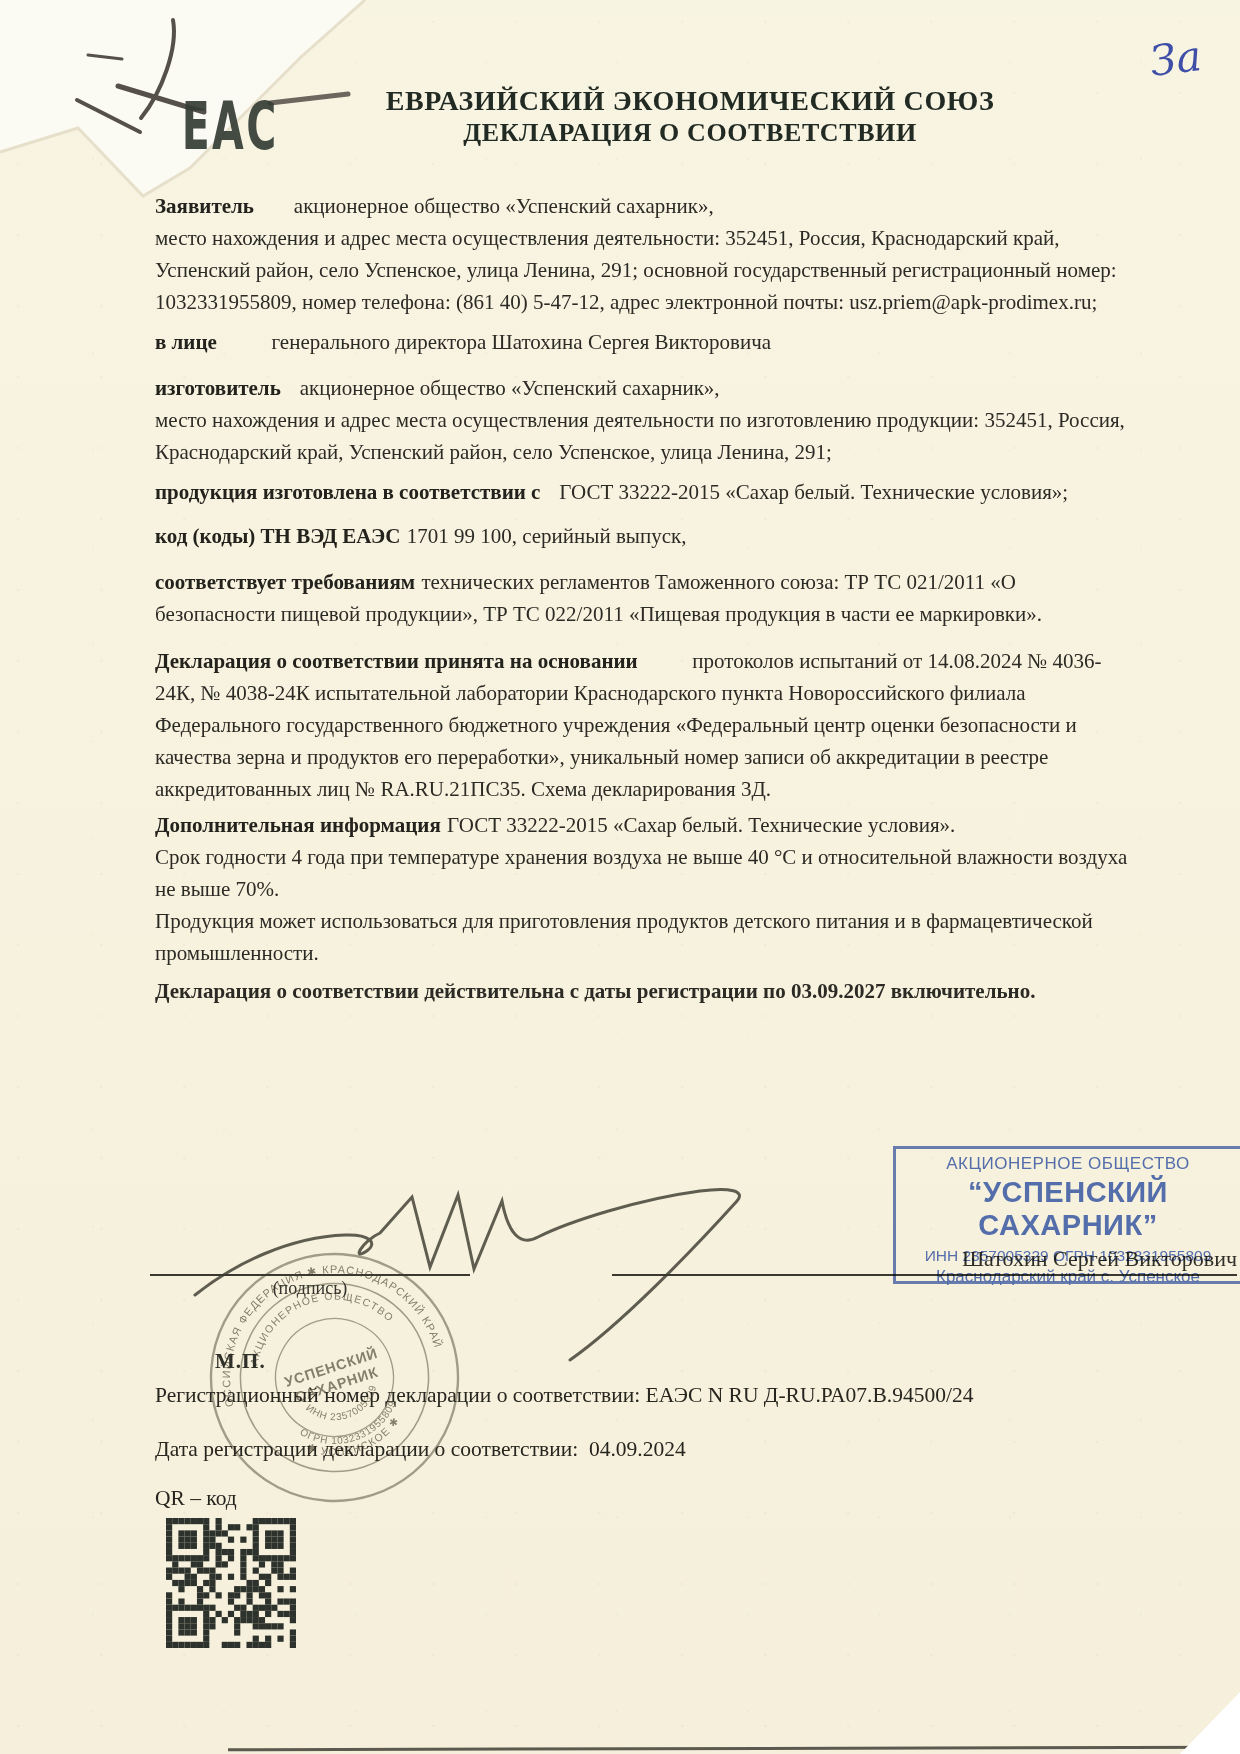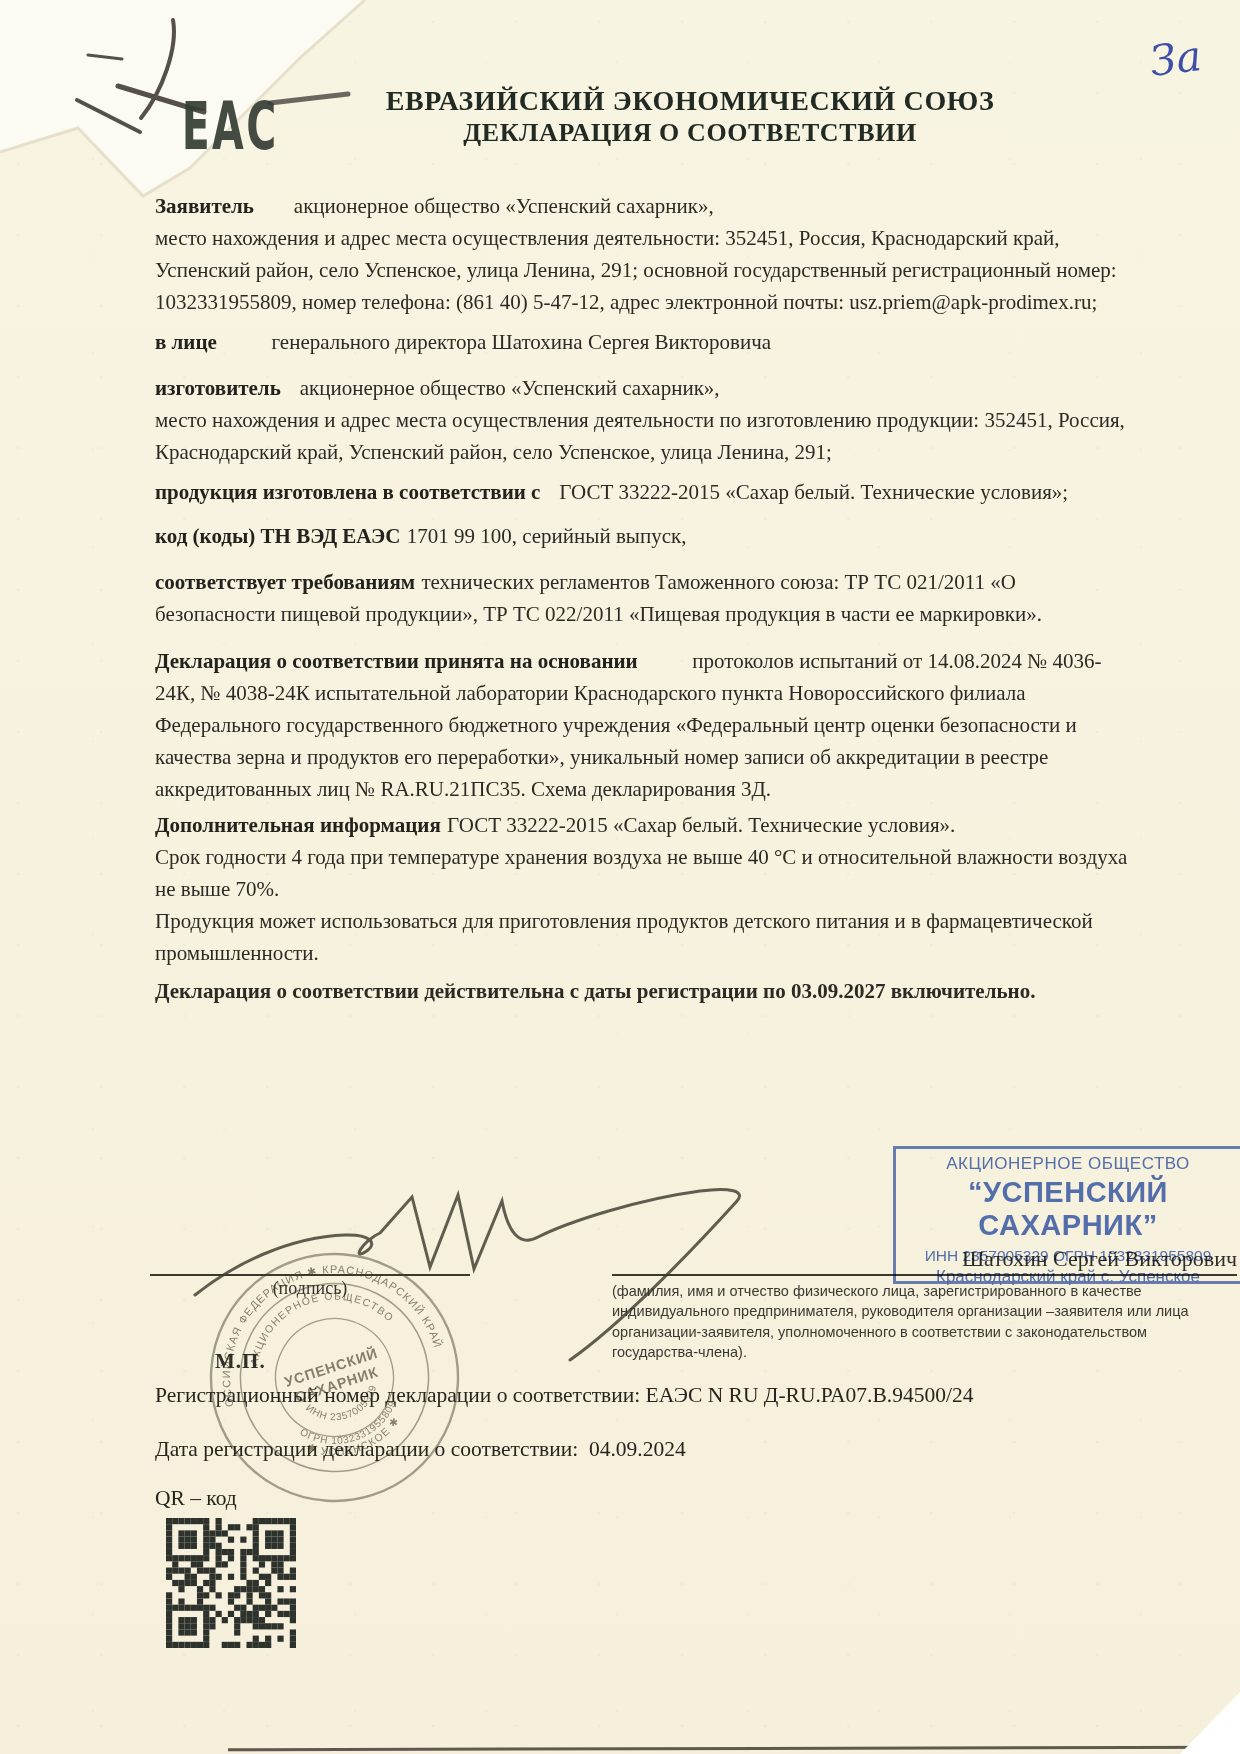--- a/index.html
+++ b/index.html
@@ -152,21 +152,20 @@
              L 272 22 L 290 92 L 318 20 L 334 94 L 362 26
              C 368 58 380 72 398 62 C 430 46 500 24 560 16 C 590 12 606 16 597 26
              C 550 78 480 150 430 185" fill="none" stroke="#45463e" stroke-width="3" stroke-linecap="round" opacity=".85"></path>
   </svg>
 
   <div class="sig-line"></div>
   <div class="sig-caption">(подпись)</div>
 
   <div class="name-block">
     <div class="name-line">Шатохин Сергей Викторович</div>
-    <div class="name-caption">(фамилия, имя и отчество физического лица, зарегистрированного в качестве индивидуального предпринимателя, руководителя организации –заявителя или лица организации-заявителя, уполномоченного в соответствии с законодательством государства-члена).</div>
   </div>
 
   <div class="blue-stamp">
     <div class="bs1">АКЦИОНЕРНОЕ ОБЩЕСТВО</div>
     <div class="bs2">“УСПЕНСКИЙ САХАРНИК”</div>
     <div class="bs3">ИНН 2357005329  ОГРН 1032331955809</div>
     <div class="bs4">Краснодарский край  с. Успенское</div>
   </div>
 
   <div class="seal-mark">М.П.</div>

